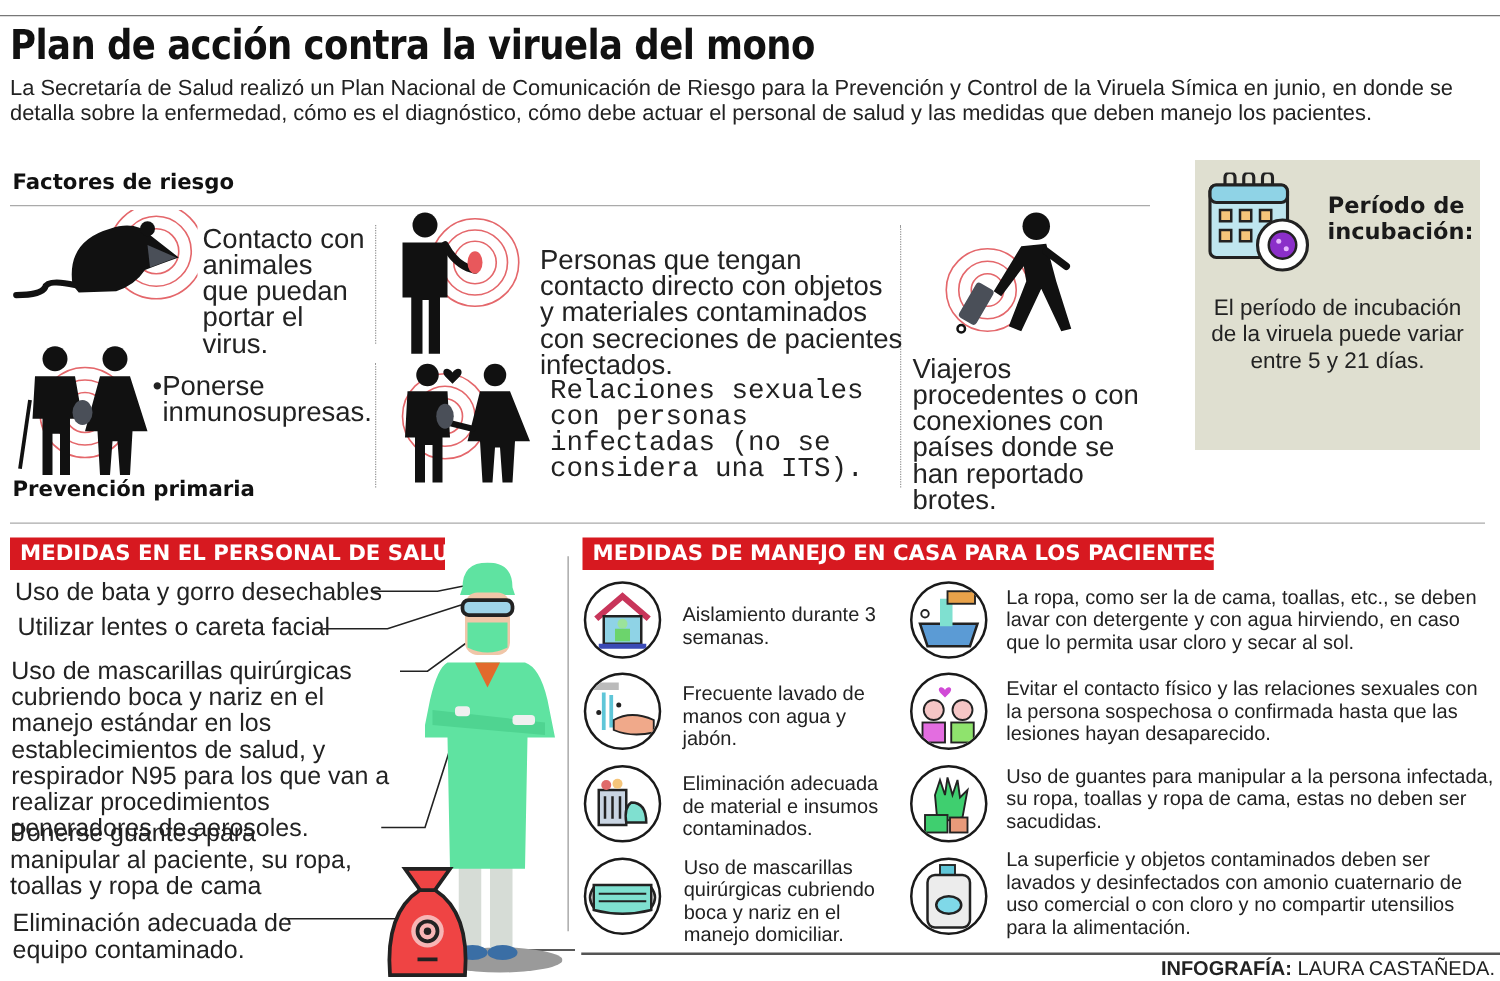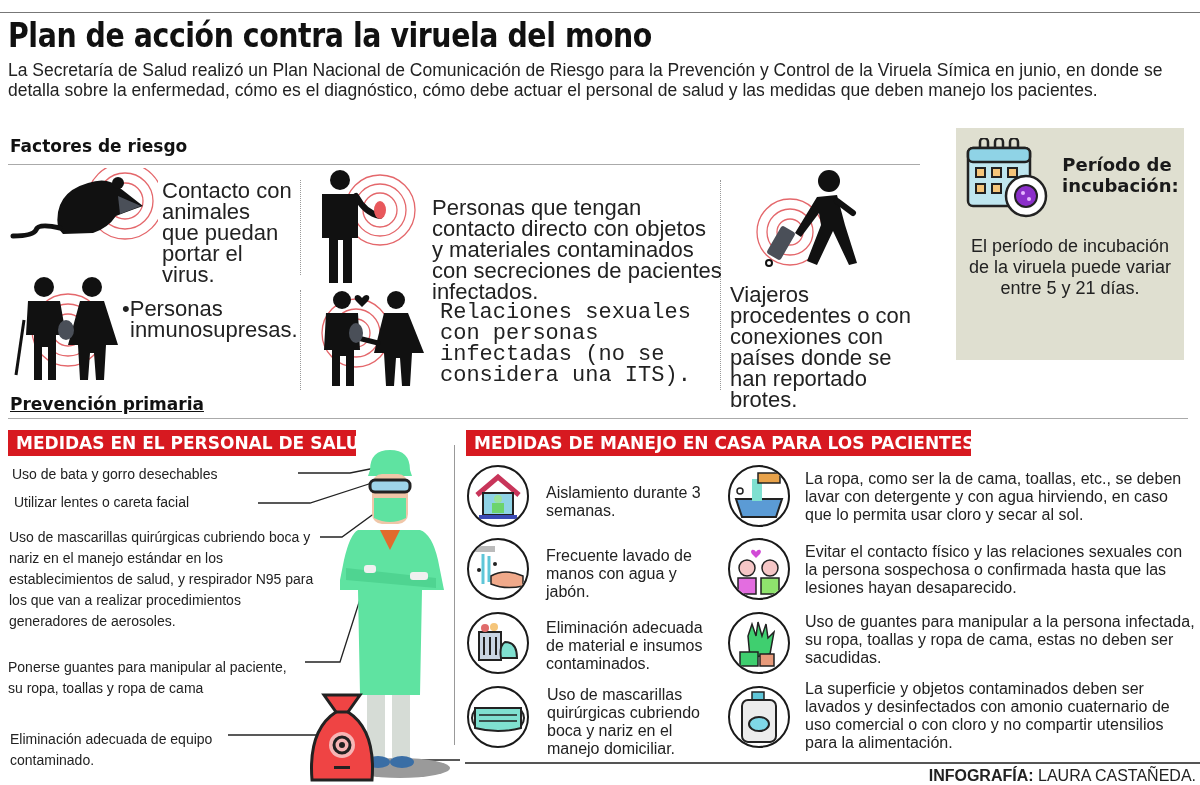--- a/index.html
+++ b/index.html
@@ -10,21 +10,21 @@
   .title { left: 8px; top: 16px; font-size: 33px; font-weight: 900; letter-spacing: -0.5px; color: #111; font-family: "DejaVu Sans", sans-serif; transform: scaleX(0.86); transform-origin: left; white-space: nowrap; }
   .intro { left: 8px; top: 60px; width: 1190px; font-size: 17.5px; line-height: 20px; color: #222; }
   .section-h { font-weight: 800; font-size: 17px; color: #111; font-family: "DejaVu Sans", sans-serif; }
   .rule { height: 1px; background: #aaa; }
   .dotv { width: 0; border-left: 1px dotted #999; }
   .risk-text { font-size: 22px; line-height: 21px; color: #222; }
   .incub { left: 956px; top: 128px; width: 228px; height: 232px; background: #dfdfd0; }
   .incub-title { left: 1062px; top: 154px; font-size: 18px; font-weight: 800; line-height: 21px; font-family: "DejaVu Sans", sans-serif; }
   .incub-text { left: 966px; top: 236px; width: 208px; text-align: center; font-size: 18px; line-height: 21px; color: #222; }
   .redbar { background: #d71920; color: #fff; font-weight: 800; font-size: 17px; padding: 3px 8px; font-family: "DejaVu Sans", sans-serif; white-space: nowrap; }
-  .staff-text { font-size: 14px; line-height: 21px; color: #222; }
+  .staff-text { font-size: 20px; line-height: 21px; color: #222; }
   .circ-icon { position: absolute; width: 62px; height: 62px; border-radius: 50%; border: 2.5px solid #1a1a1a; background: #fff; overflow: hidden; }
   .home-text { font-size: 16px; line-height: 18px; color: #222; }
   .bottom-rule { left: 465px; top: 762px; width: 735px; height: 1.5px; background: #555; }
   .credit { right: 4px; top: 767px; font-size: 16px; color: #222; }
   .credit b { font-weight: 800; }
 </style>
 </head>
 <body>
 
 <div class="abs top-rule"></div>
@@ -84,21 +84,21 @@
     <circle cx="62" cy="55" r="16" fill="none" stroke="#e4676b" stroke-width="1.3"></circle>
     <circle cx="38" cy="12" r="10" fill="#111"></circle>
     <path d="M22 26 L54 26 L60 60 L50 60 L50 105 L42 105 L42 72 L36 72 L36 105 L28 105 L28 60 L20 60 Z" fill="#111"></path>
     <path d="M18 45 L10 100" stroke="#111" stroke-width="3"></path>
     <circle cx="86" cy="12" r="10" fill="#111"></circle>
     <path d="M74 26 L98 26 L112 70 L100 70 L98 105 L90 105 L88 78 L84 78 L82 105 L74 105 L72 70 L62 70 Z" fill="#111"></path>
     <ellipse cx="60" cy="55" rx="8" ry="10" fill="#4a4f58"></ellipse>
   </svg>
 </div>
 <ul class="abs risk-text" style="left:122px; top:298px; width:175px; list-style:none;">
-  <li style="padding-left:8px; text-indent:-8px; margin-bottom:4px;">•<span>Personas inmunosupresas.</span></li>
+  <li style="padding-left:8px; text-indent:-8px; margin-bottom:4px;">•<span>Ponerse inmunosupresas.</span></li>
 </ul>
 
 <div class="abs" style="left:318px; top:288px; width:115px; height:100px;">
   <svg width="115" height="100" viewBox="0 0 115 100">
     <circle cx="38" cy="45" r="34" fill="none" stroke="#e4676b" stroke-width="1.3"></circle>
     <circle cx="38" cy="45" r="24" fill="none" stroke="#e4676b" stroke-width="1.3"></circle>
     <circle cx="38" cy="45" r="14" fill="none" stroke="#e4676b" stroke-width="1.3"></circle>
     <circle cx="24" cy="12" r="9" fill="#111"></circle>
     <path d="M8 25 L40 25 L42 62 L36 62 L36 98 L28 98 L28 68 L22 68 L22 98 L14 98 L14 62 L6 62 Z" fill="#111"></path>
     <path d="M44 10 C40 4 34 8 38 13 L44 19 L50 13 C54 8 48 4 44 10 Z" fill="#111"></path>
@@ -123,21 +123,21 @@
     <rect x="26" y="46" width="9" height="9" fill="#f5c57a" stroke="#222" stroke-width="2"></rect>
     <circle cx="60" cy="58" r="20" fill="#fff" stroke="#222" stroke-width="2.5"></circle>
     <circle cx="60" cy="58" r="11" fill="#8b2fc9" stroke="#222" stroke-width="2"></circle>
     <circle cx="57" cy="55" r="2" fill="#e6b8ff"></circle>
     <circle cx="63" cy="61" r="2" fill="#e6b8ff"></circle>
   </svg>
 </div>
 <h3 class="abs incub-title" style="width:110px;text-align:center;">Período de incubación:</h3>
 <p class="abs incub-text">El período de incubación de la viruela puede variar entre 5 y 21 días.</p>
 
-<h2 class="abs section-h" style="left:10px; top:394px;text-decoration:underline;">Prevención primaria</h2>
+<h2 class="abs section-h" style="left:10px; top:382px;">Prevención primaria</h2>
 <div class="abs rule" style="left:8px; top:418px; width:1180px;"></div>
 
 <div class="abs redbar" style="left:8px; top:430px; width:348px;">MEDIDAS EN EL PERSONAL DE SALUD</div>
 <p class="abs staff-text" style="left:12px; top:464px;">Uso de bata y gorro desechables</p>
 <p class="abs staff-text" style="left:14px; top:492px;text-align:right;">Utilizar lentes o careta facial</p>
 <p class="abs staff-text" style="left:9px; top:527px; width:310px;">Uso de mascarillas quirúrgicas cubriendo boca y nariz en el manejo estándar en los establecimientos de salud, y respirador N95 para los que van a realizar procedimientos generadores de aerosoles.</p>
 <p class="abs staff-text" style="left:8px; top:657px; width:290px;">Ponerse guantes para manipular al paciente, su ropa, toallas y ropa de cama</p>
 <p class="abs staff-text" style="left:10px; top:729px; width:230px;">Eliminación adecuada de equipo contaminado.</p>
 
 <svg class="abs" style="left:0; top:420px;" width="470" height="365">

